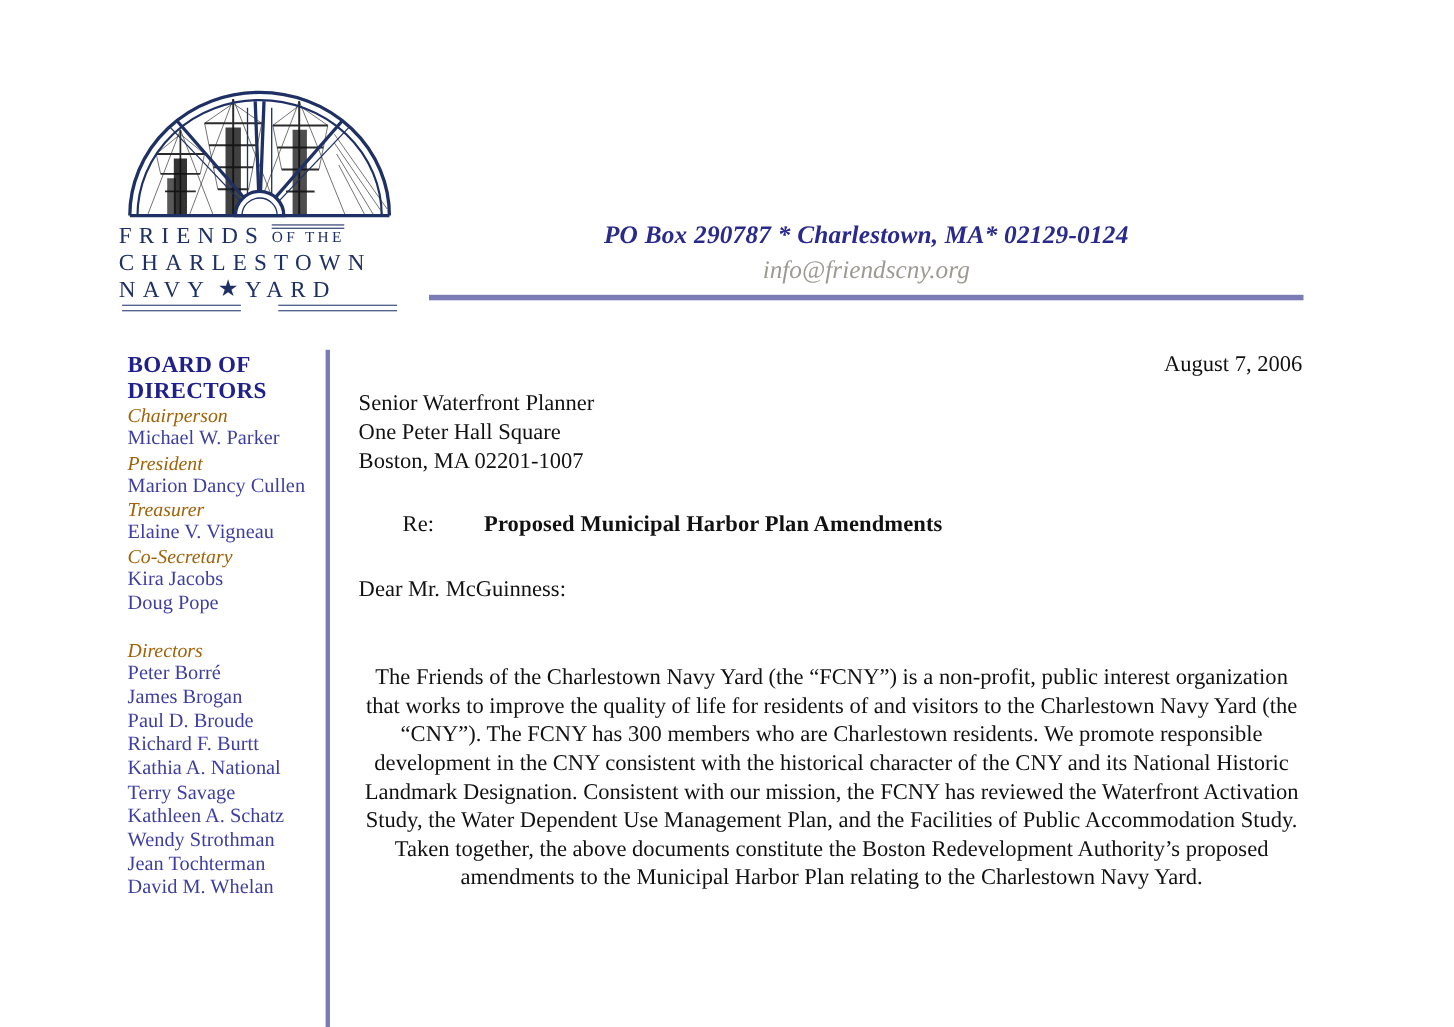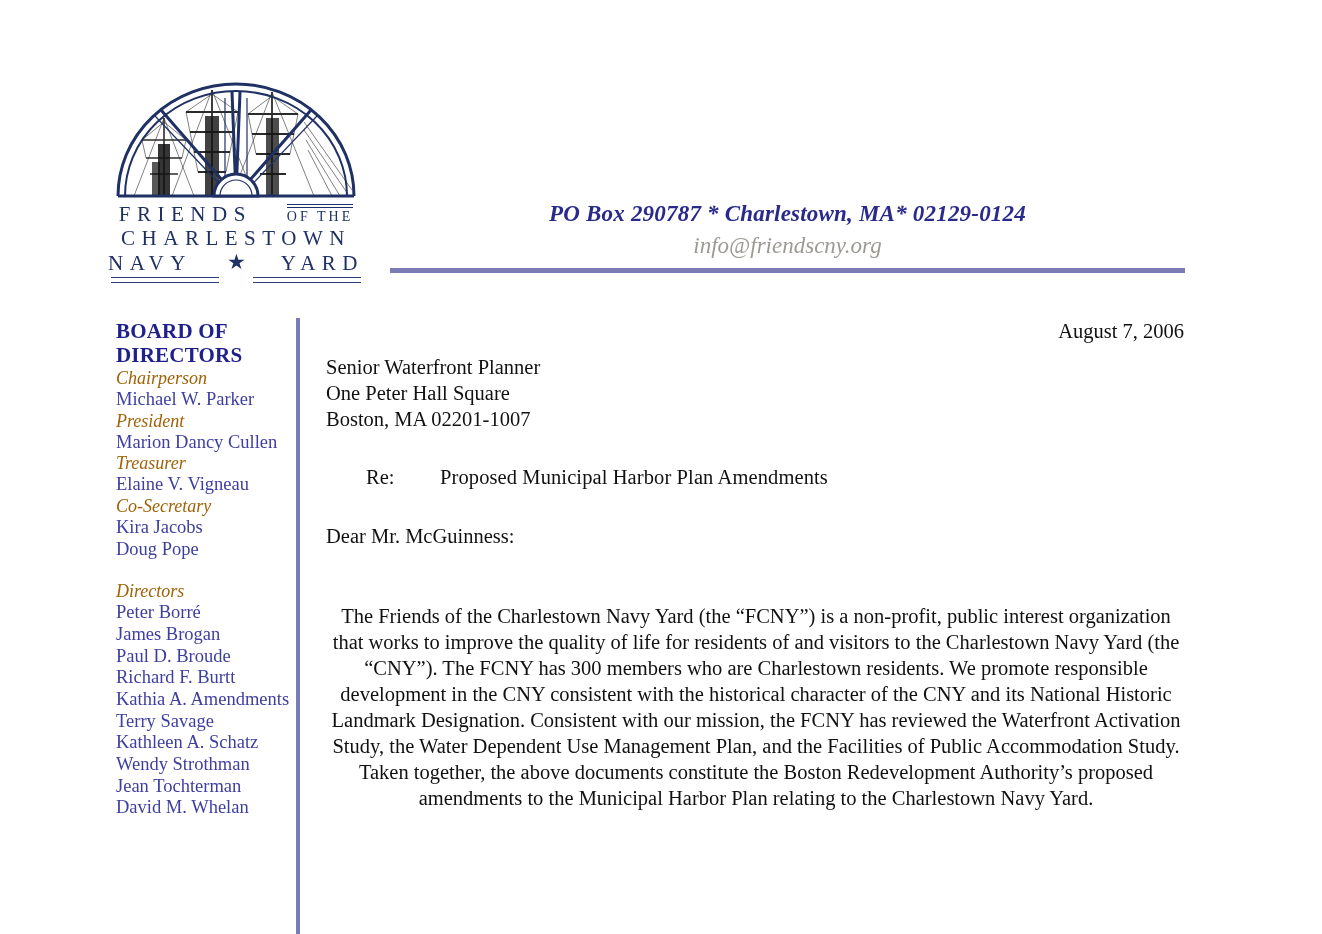--- a/index.html
+++ b/index.html
@@ -38,24 +38,22 @@
   #logo-wordmark {
     margin-top: 4px;
     width: 256px;
     text-align: center;
     color: #1F3164;
     font-family: "Liberation Serif", serif;
   }
   .wm-line {
     display: flex;
     align-items: flex-end;
-    justify-content: center;
     line-height: 1.0;
     white-space: nowrap;
-    gap: 29px;
   }
   .wm-main {
     font-size: 21px;
     letter-spacing: 6.5px;
     font-weight: 400;
   }
   #wm-line1 { margin-bottom: 3px; }
   #wm-line2 { margin-bottom: 3px; letter-spacing: 5.2px; font-size: 21px; }
   #wm-line3 { margin-bottom: 0px; }
   .wm-small-wrap {
@@ -184,21 +182,21 @@
   #recipient {
     line-height: 1.27;
   }
   #recipient div { white-space: nowrap; }
   #re-line {
     display: flex;
     margin-top: 32px;
     margin-left: 40px;
   }
   #re-label { width: 74px; flex: none; }
-  #re-subject { font-weight: normal; letter-spacing: 0.1px; }
+  #re-subject { font-weight: bold; letter-spacing: 0.1px; }
   #salutation { margin-top: 33px; }
   #body-paragraph {
     margin-top: 55px;
     text-align: center;
     line-height: 1.265;
   }
 </style>
 </head>
 <body>
 
@@ -352,21 +350,21 @@
   <div class="sb-name">Kira Jacobs</div>
   <div class="sb-name">Doug Pope</div>
 
   <div id="sidebar-gap"></div>
 
   <div class="sb-role">Directors</div>
   <div class="sb-name">Peter Borré</div>
   <div class="sb-name">James Brogan</div>
   <div class="sb-name">Paul D. Broude</div>
   <div class="sb-name">Richard F. Burtt</div>
-  <div class="sb-name">Kathia A. Amendments</div>
+  <div class="sb-name">Kathia A. National</div>
   <div class="sb-name">Terry Savage</div>
   <div class="sb-name">Kathleen A. Schatz</div>
   <div class="sb-name">Wendy Strothman</div>
   <div class="sb-name">Jean Tochterman</div>
   <div class="sb-name">David M. Whelan</div>
 </div>
 
 <div id="letter">
 
   <div id="letter-date">August 7, 2006</div>

